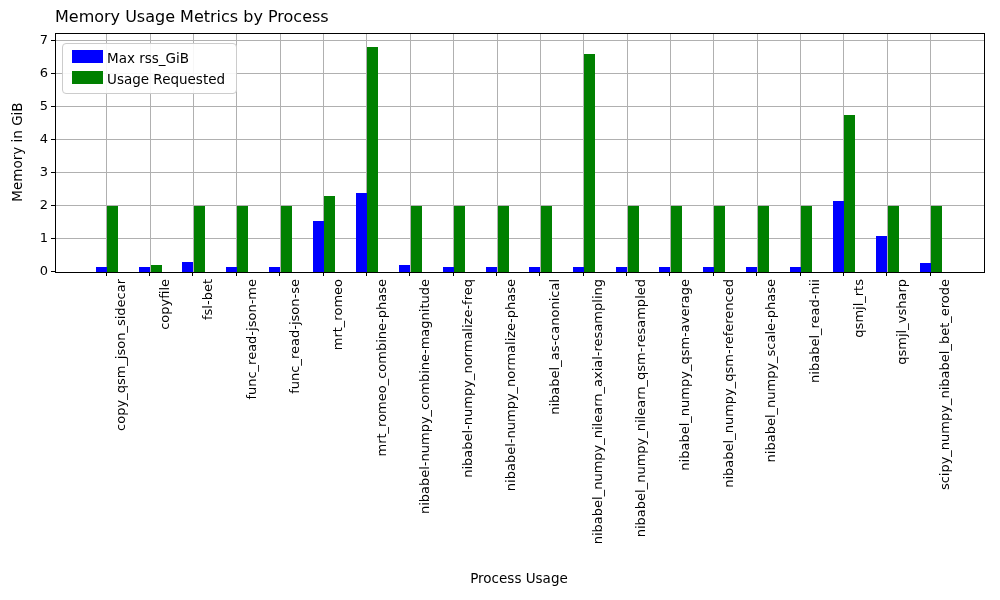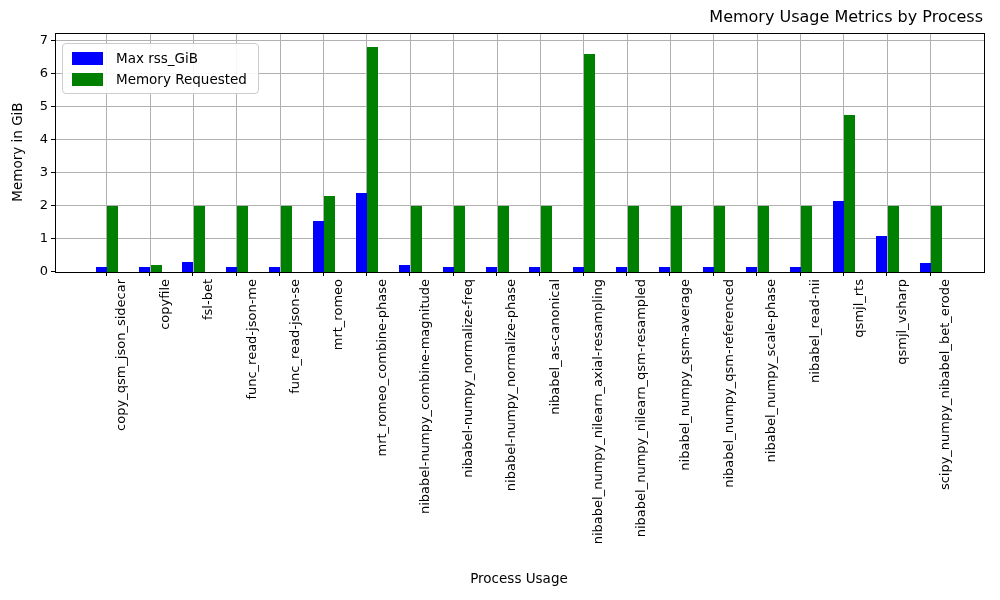--- a/index.html
+++ b/index.html
@@ -6,21 +6,21 @@
   #figure{
     position:relative;
     width:1000px;height:600px;
     background:#ffffff;
     font-family:"DejaVu Sans", sans-serif;
     color:#000000;
     overflow:hidden;
   }
   #chart-title{
     position:absolute;left:55px;top:7px;width:928px;
-    text-align:right;font-size:16px;color:#000000;
+    text-align:left;font-size:16px;color:#000000;
   }
   #plot-area{
     position:absolute;left:55px;top:33px;width:928px;height:238px;
     border:1px solid #000000;background:#ffffff;box-sizing:content-box;
   }
   .gridline-h{position:absolute;left:0;width:100%;height:1px;background:#b0b0b0;}
   .gridline-v{position:absolute;top:0;height:100%;width:1px;background:#b0b0b0;}
   .bar{position:absolute;bottom:0;width:11px;}
   .ytick-label{
     position:absolute;left:18px;width:30px;text-align:right;
@@ -43,21 +43,21 @@
     position:absolute;left:55px;top:570px;width:928px;
     text-align:center;font-size:13.5px;color:#000000;
   }
   #legend{
     position:absolute;left:6px;top:9px;
     background:rgba(255,255,255,0.9);
     border:1px solid #cccccc;border-radius:4px;
     padding:6px 11px 6px 9px;
     display:flex;flex-direction:column;gap:5px;
   }
-  .legend-row{display:flex;align-items:center;gap:13px;}
+  .legend-row{display:flex;align-items:flex-start;gap:4px;}
   .legend-swatch{width:31px;height:13px;display:inline-block;}
   .legend-label{font-size:13.5px;white-space:nowrap;color:#000000;}
 </style>
 </head>
 <body>
 
 <div id="figure">
 
   <div id="chart-title">Memory Usage Metrics by Process</div>
 
@@ -136,21 +136,21 @@
         <div class="bar" title="scipy_numpy_nibabel_bet_erode: 2" style="left: 875.162px; height: 66.1111px; background: rgb(0, 128, 0);"></div>
       </div>
 
     <div id="legend">
       <div class="legend-row">
         <span class="legend-swatch" id="swatch-max-rss" style="background: rgb(0, 0, 255);"></span>
         <span class="legend-label">Max rss_GiB</span>
       </div>
       <div class="legend-row">
         <span class="legend-swatch" id="swatch-memory-requested" style="background: rgb(0, 128, 0);"></span>
-        <span class="legend-label">Memory Requested</span>
+        <span class="legend-label">Usage Requested</span>
       </div>
     </div>
   </div>
 
   <div id="ticks-layer">
       <div class="ytick-label" style="top: 263px;">0</div>
       <div class="ytick-mark" style="top: 271px;"></div>
       <div class="ytick-label" style="top: 229.944px;">1</div>
       <div class="ytick-mark" style="top: 237.944px;"></div>
       <div class="ytick-label" style="top: 196.889px;">2</div>

